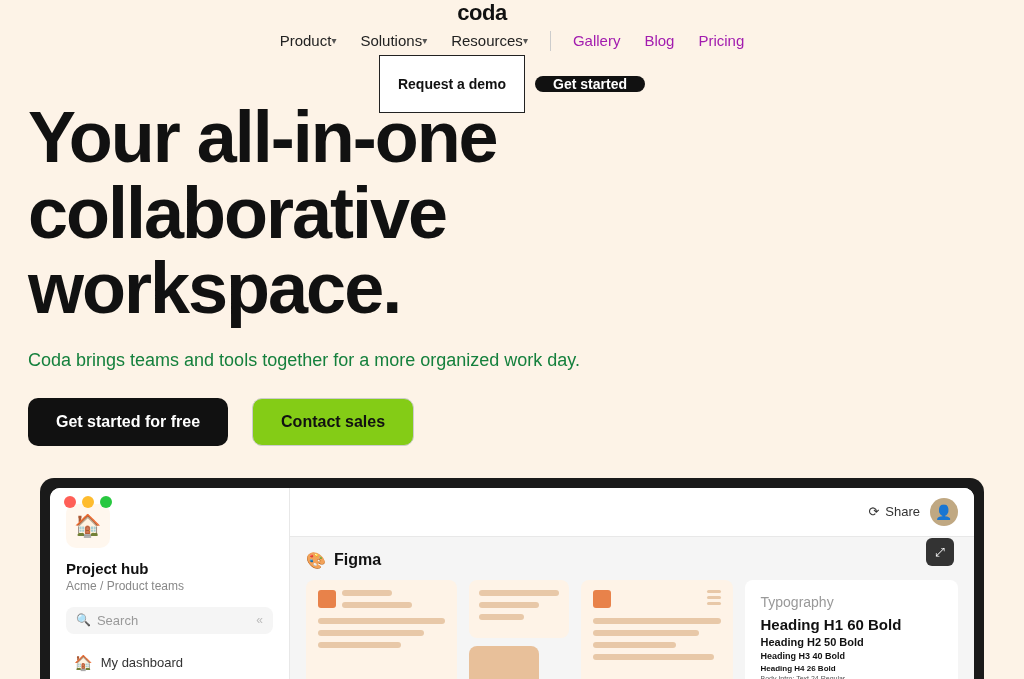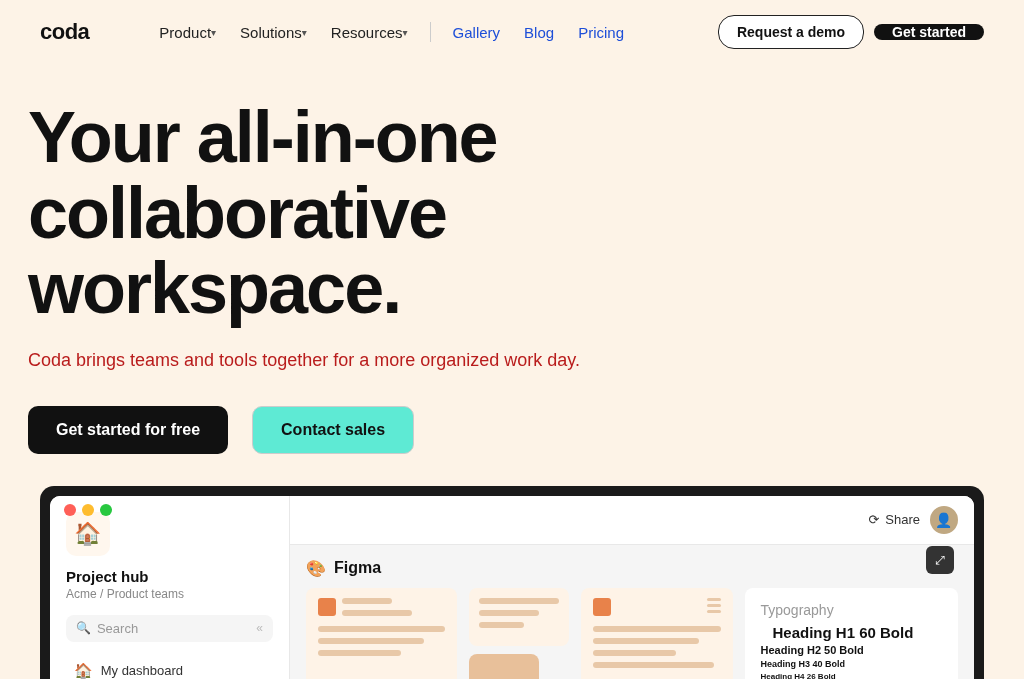--- a/index.html
+++ b/index.html
@@ -12,20 +12,21 @@
       overflow: hidden;
     }
 
     
     nav {
       display: flex;
       align-items: center;
       padding: 0 40px;
       height: 64px;
       background: #fdf3e7;
+      flex-direction: column;
     }
 
     .nav-logo {
       font-size: 22px;
       font-weight: 800;
       color: #111;
       margin-right: 60px;
       letter-spacing: -0.5px;
     }
 
@@ -61,32 +62,32 @@
     }
 
     .nav-right {
       display: flex;
       align-items: center;
       gap: 10px;
     }
 
     .nav-text-link {
       font-size: 15px;
-      color: #1d4ed8;
+      color: #a21caf;
       padding: 6px 10px;
       cursor: pointer;
       font-weight: 500;
       border-radius: 6px;
     }
 
     .btn-request-demo {
-      padding: 8px 18px;
+      padding: 20px 18px;
       border: 1.5px solid #222;
       background: white;
-      border-radius: 16px;
+      border-radius: 0;
       font-size: 14px;
       font-weight: 600;
       cursor: pointer;
       color: #111;
     }
 
     .btn-get-started-nav {
       padding: 0 18px;
       background: #111;
       color: white;
@@ -107,23 +108,23 @@
       font-weight: 900;
       line-height: 1.05;
       color: #111;
       letter-spacing: -2px;
       max-width: 700px;
       margin-bottom: 20px;
     }
 
     .hero-subtitle {
       font-size: 18px;
-      color: #b91c1c;
+      color: #15803d;
       max-width: 560px;
-      margin-bottom: 32px;
+      margin-bottom: 24px;
       line-height: 1.5;
       font-weight: 400;
     }
 
     .hero-buttons {
       display: flex;
       gap: 24px;
     }
 
     .btn-get-started-free {
@@ -132,21 +133,21 @@
       color: white;
       border: none;
       border-radius: 10px;
       font-size: 16px;
       font-weight: 700;
       cursor: pointer;
     }
 
     .btn-contact-sales {
       padding: 14px 28px;
-      background: #5eead4;
+      background: #84cc16;
       color: #111;
       border: 1.5px solid #ccc;
       border-radius: 10px;
       font-size: 16px;
       font-weight: 600;
       cursor: pointer;
     }
 
     
     .app-preview {
@@ -350,21 +351,21 @@
       height: 130px;
       overflow: hidden;
     }
 
     .type-label {
       font-size: 14px;
       color: #999;
       margin-bottom: 6px;
     }
 
-    .type-h1 { font-size: 15px; font-weight: 800; color: #111; margin-bottom: 3px; margin-left: 12px; }
+    .type-h1 { font-size: 15px; font-weight: 800; color: #111; margin-bottom: 3px; }
     .type-h2 { font-size: 11px; font-weight: 700; color: #111; margin-bottom: 3px; }
     .type-h3 { font-size: 9px; font-weight: 700; color: #111; margin-bottom: 3px; }
     .type-h4 { font-size: 8px; font-weight: 700; color: #111; margin-bottom: 2px; }
     .type-body { font-size: 7px; color: #555; margin-bottom: 2px; }
 
     .expand-btn {
       position: absolute;
       right: 20px;
       top: 50px;
       width: 28px;

